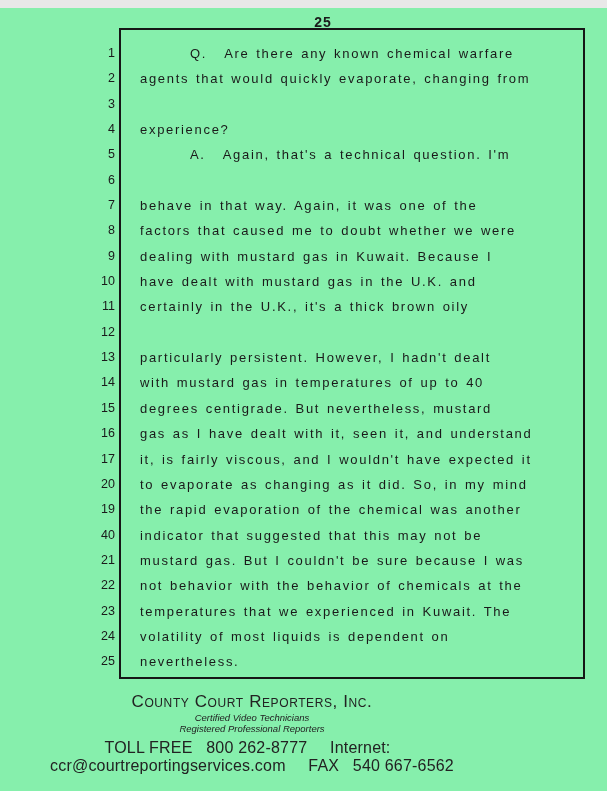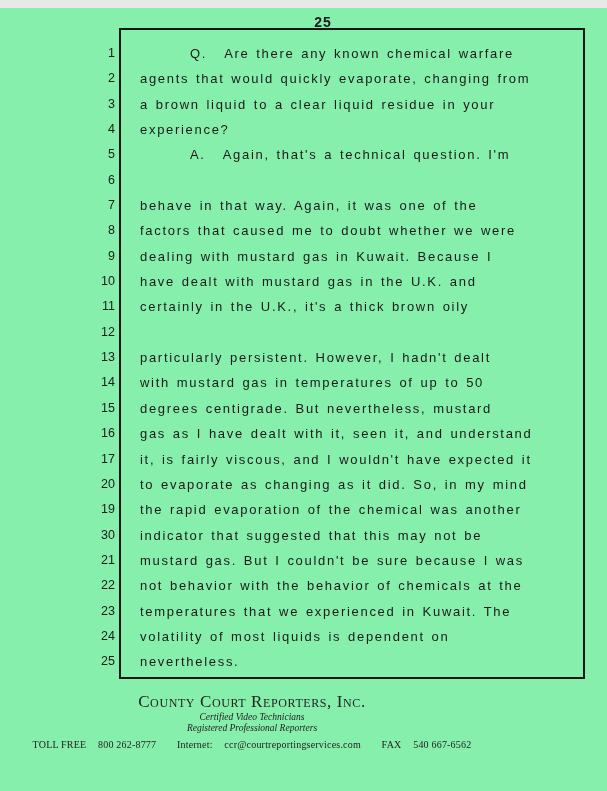--- a/index.html
+++ b/index.html
@@ -42,37 +42,37 @@
     letter-spacing:1.7px;
     word-spacing:1.5px;
     white-space:nowrap;
   }
   .t-text.qa{padding-left:50px;}
   .t-speaker{margin-right:17px;}
   .footer{
     position:absolute;
     left:0;top:684px;width:504px;
     text-align:center;
-    font-family:Liberation Serif, serif;
+    font-family:Liberation Sans, sans-serif;
     color:#222;
   }
   .f-company{
     font-size:17px;
     font-variant:small-caps;
     letter-spacing:0.6px;
     line-height:20px;
   }
   .f-tag{
     font-size:9.5px;
     font-style:italic;
     line-height:11px;
   }
   .f-contact{
     margin-top:5px;
-    font-size:10px;
+    font-size:16px;
     letter-spacing:0.2px;
   }
   .f-contact .seg{display:inline-block;}
   .f-contact .lbl{margin-right:9px;}
   .f-contact .gap{margin-right:18px;}
 </style>
 </head>
 <body>
 
 <div class="page">
@@ -85,21 +85,20 @@
       <div class="t-row">
         <span class="t-num">1</span>
         <div class="t-text qa"><span class="t-speaker">Q.</span>Are there any known chemical warfare</div>
       </div>
       <div class="t-row">
         <span class="t-num">2</span>
         <div class="t-text">agents that would quickly evaporate, changing from</div>
       </div>
       <div class="t-row">
         <span class="t-num">3</span>
-        <div class="t-text">a brown liquid to a clear liquid residue in your</div>
       </div>
       <div class="t-row">
         <span class="t-num">4</span>
         <div class="t-text">experience?</div>
       </div>
       <div class="t-row">
         <span class="t-num">5</span>
         <div class="t-text qa"><span class="t-speaker">A.</span>Again, that's a technical question. I'm</div>
       </div>
       <div class="t-row">
@@ -127,21 +126,21 @@
       </div>
       <div class="t-row">
         <span class="t-num">12</span>
       </div>
       <div class="t-row">
         <span class="t-num">13</span>
         <div class="t-text">particularly persistent. However, I hadn't dealt</div>
       </div>
       <div class="t-row">
         <span class="t-num">14</span>
-        <div class="t-text">with mustard gas in temperatures of up to 50</div>
+        <div class="t-text">with mustard gas in temperatures of up to 40</div>
       </div>
       <div class="t-row">
         <span class="t-num">15</span>
         <div class="t-text">degrees centigrade. But nevertheless, mustard</div>
       </div>
       <div class="t-row">
         <span class="t-num">16</span>
         <div class="t-text">gas as I have dealt with it, seen it, and understand</div>
       </div>
       <div class="t-row">
@@ -150,21 +149,21 @@
       </div>
       <div class="t-row">
         <span class="t-num">20</span>
         <div class="t-text">to evaporate as changing as it did. So, in my mind</div>
       </div>
       <div class="t-row">
         <span class="t-num">19</span>
         <div class="t-text">the rapid evaporation of the chemical was another</div>
       </div>
       <div class="t-row">
-        <span class="t-num">30</span>
+        <span class="t-num">40</span>
         <div class="t-text">indicator that suggested that this may not be</div>
       </div>
       <div class="t-row">
         <span class="t-num">21</span>
         <div class="t-text">mustard gas. But I couldn't be sure because I was</div>
       </div>
       <div class="t-row">
         <span class="t-num">22</span>
         <div class="t-text">not behavior with the behavior of chemicals at the</div>
       </div>

